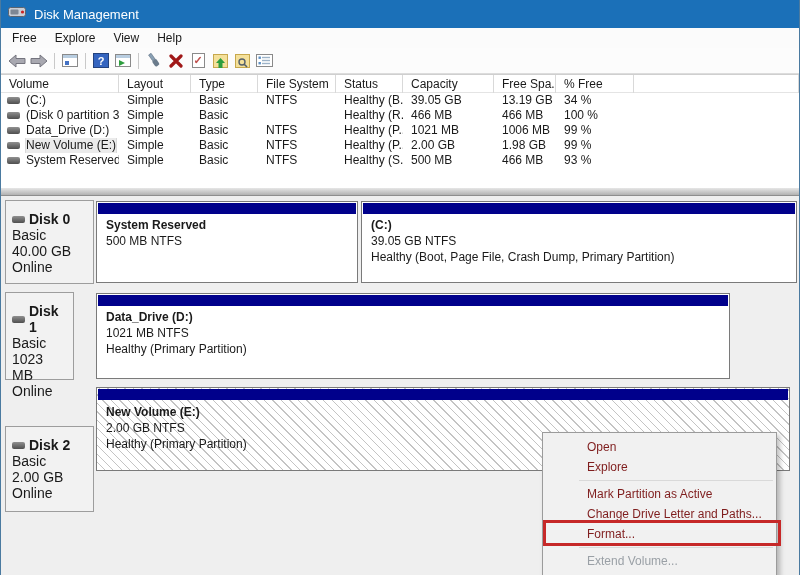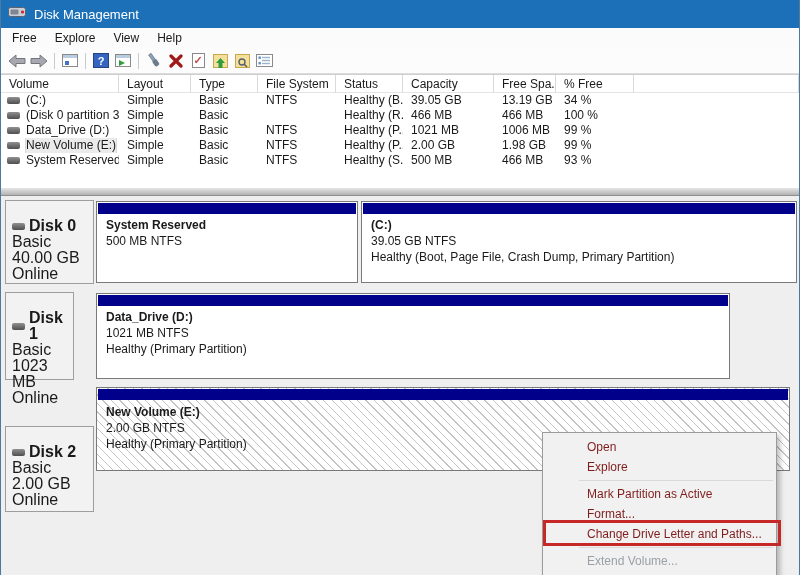--- a/index.html
+++ b/index.html
@@ -36,21 +36,21 @@
   .vl-row .c { padding-left:8px; overflow:hidden; white-space:nowrap; }
   .c-vol { padding-left:6px !important; display:flex; align-items:center; }
   .drive-ic { display:inline-block; width:13px; height:7px; background:linear-gradient(#909090,#4f4f4f); border-radius:2px; margin-right:6px; flex:none; }
   .vname.hl { background:#ebebeb; outline:1px solid #dadada; }
 
   
   .splitter { position:absolute; left:1px; top:187px; width:798px; height:9px; background:linear-gradient(#e6e6e6,#b2b2b2); border-top:1px solid #ffffff; border-bottom:1px solid #8e8e8e; }
 
   
   .graph { position:absolute; left:1px; top:196px; width:798px; height:379px; background:#efefef; }
-  .disk-label { position:absolute; background:#f2f2f2; border:1px solid #9d9d9d; padding:17px 6px; font-size:16px; color:#1a1a1a; line-height:16px; }
+  .disk-label { position:absolute; background:#f2f2f2; border:1px solid #9d9d9d; padding:10px 6px; font-size:14px; color:#1a1a1a; line-height:16px; }
   .disk-label .dl-name { font-weight:bold; display:flex; align-items:center; }
   .disk-label .drive-ic { margin-right:4px; }
   .partition { position:absolute; background:#ffffff; border:1px solid #7a7a7a; padding:1px; }
   .partition .pbar { height:11px; background:#00008b; }
   .partition .pbody { padding:3px 8px; font-size:12px; color:#1a1a1a; line-height:16px; }
   .partition .pname { font-weight:bold; }
   .partition.hatched { background:repeating-linear-gradient(45deg,#ffffff 0px,#ffffff 5px,#c4c4c4 5px,#c4c4c4 6px); }
   .partition.hatched .pbar { margin-bottom:1px; }
 
   
@@ -304,21 +304,21 @@
       <div>2.00 GB NTFS</div>
       <div>Healthy (Primary Partition)</div>
     </div>
   </div>
 
   <div class="ctx-menu">
     <div class="ctx-item">Open</div>
     <div class="ctx-item">Explore</div>
     <div class="ctx-sep"></div>
     <div class="ctx-item">Mark Partition as Active</div>
+    <div class="ctx-item">Change Drive Letter and Paths...</div>
     <div class="ctx-item">Format...</div>
-    <div class="ctx-item">Change Drive Letter and Paths...</div>
     <div class="ctx-sep"></div>
     <div class="ctx-item disabled">Extend Volume...</div>
     <div class="ctx-item">Shrink Volume...</div>
   </div>
 
   <div class="annotation"></div>
 </div>
 
 </body></html>

